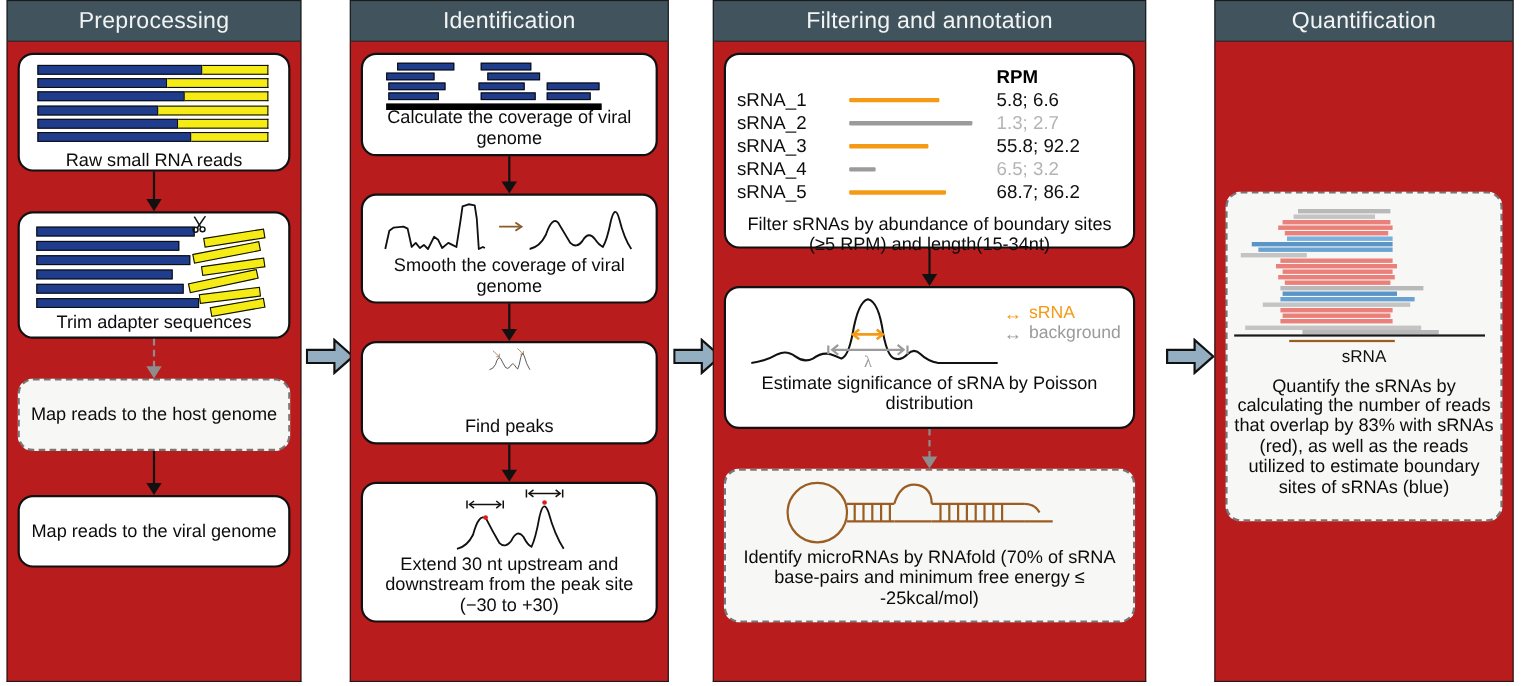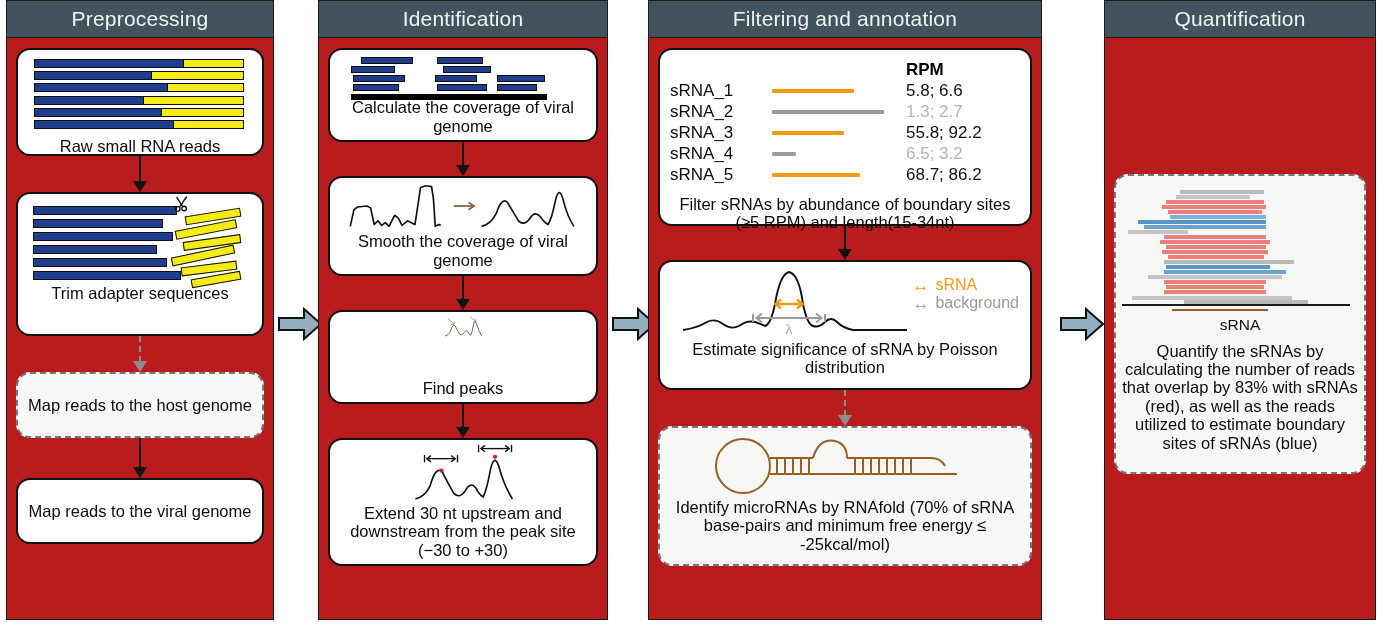--- a/index.html
+++ b/index.html
@@ -89,21 +89,21 @@
             </div>
         </div>
         <div class="card-label" style="margin-top:5px;">Raw small RNA reads</div>
       </div>
 
       <div class="vconn">
         <div class="vline" style="height:26px"></div>
           <div class="vhead"></div>
       </div>
 
-      <div class="card" style="height:144px;justify-content:flex-start;padding-top:12px;">
+      <div class="card" style="height:116px;justify-content:flex-start;padding-top:12px;">
         <div style="position:relative;width:215px;height:76px;">
           <div class="trimrow" style="width:144px;"></div>
           <div class="trimrow" style="width:130px;"></div>
           <div class="trimrow" style="width:140px;"></div>
           <div class="trimrow" style="width:124px;"></div>
           <div class="trimrow" style="width:134px;"></div>
           <div class="trimrow" style="width:148px;"></div>
 
           <div class="adapter" style="left:152px;top:6px;width:56px;transform:rotate(-9deg);"></div>
           <div class="adapter" style="left:142px;top:19px;width:62px;transform:rotate(-11deg);"></div>

